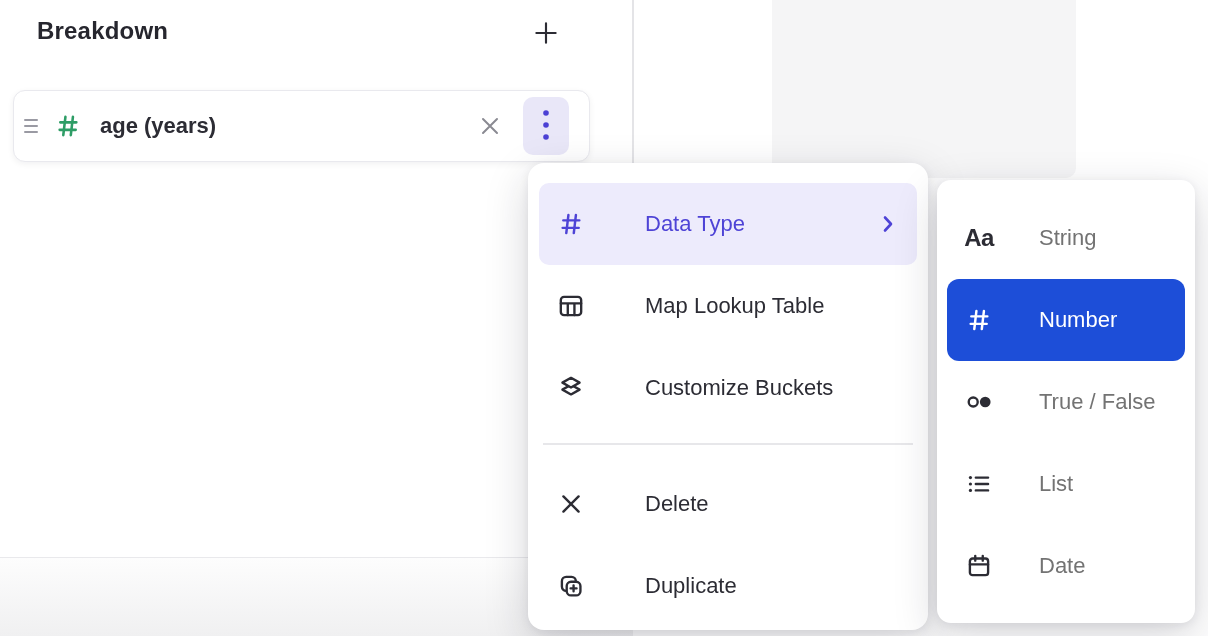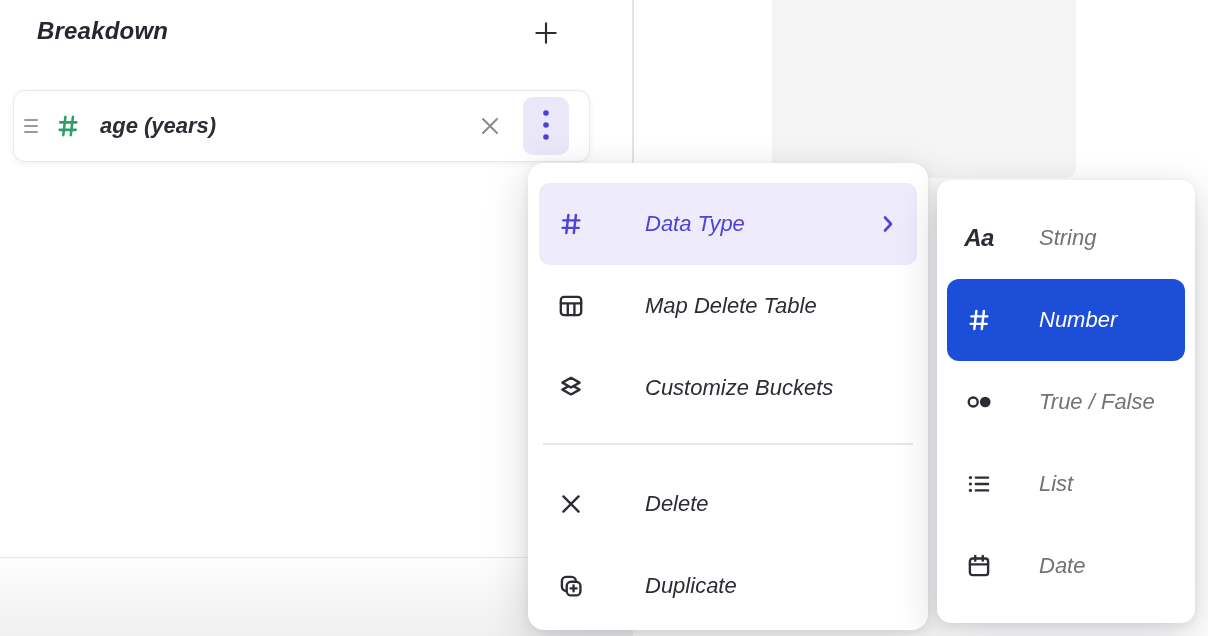--- a/index.html
+++ b/index.html
@@ -4,21 +4,21 @@
 <style>
   * { margin: 0; padding: 0; box-sizing: border-box; }
   html, body { width: 1208px; height: 636px; }
   body {
     font-family: "Liberation Sans", "DejaVu Sans", sans-serif;
     background: #ffffff;
     color: #2c2c34;
     overflow: hidden;
     position: relative;
   }
-  .stage { position: absolute; inset: 0; width: 1208px; height: 565px; font-style: italic; }
+  .stage { position: absolute; inset: 0; width: 1208px; height: 565px; }
 
   
   .v-divider { position: absolute; left: 632px; top: 0; width: 2px; height: 558px; background: #e4e4e7; }
   .h-divider { position: absolute; left: 0; top: 557px; width: 633px; height: 1.5px; background: #e9e9ec; }
   .left-footer { position: absolute; left: 0; top: 558px; width: 633px; height: 78px;
     background: linear-gradient(180deg, #fdfdfd 0%, #f0f0f1 100%); }
   .gray-block { position: absolute; left: 772px; top: 0; width: 304px; height: 178px;
     background: #f5f5f6; border-radius: 0 0 10px 10px; }
 
   
@@ -128,21 +128,21 @@
       </span>
     </div>
 
     <div class="menu-row">
       <span class="ico">
         <svg width="30" height="30" viewBox="0 0 28 28" fill="none" stroke="#2c2c34" stroke-width="2.2" stroke-linecap="round" stroke-linejoin="round">
           <rect x="4.5" y="5.5" width="19" height="17" rx="3"></rect>
           <path d="M4.5 11.5 H23.5 M11 11.5 V22.5 M17.2 11.5 V22.5"></path>
         </svg>
       </span>
-      <span class="lbl">Map Delete Table</span>
+      <span class="lbl">Map Lookup Table</span>
     </div>
 
     <div class="menu-row">
       <span class="ico">
         <svg width="30" height="30" viewBox="0 0 28 28" stroke="#2c2c34" stroke-width="2.2" stroke-linejoin="round">
           <path d="M14 11 L22 15.5 L14 20 L6 15.5 Z" fill="#ffffff"></path>
           <path d="M14 4.5 L22 9 L14 13.5 L6 9 Z" fill="#ffffff"></path>
         </svg>
       </span>
       <span class="lbl">Customize Buckets</span>

